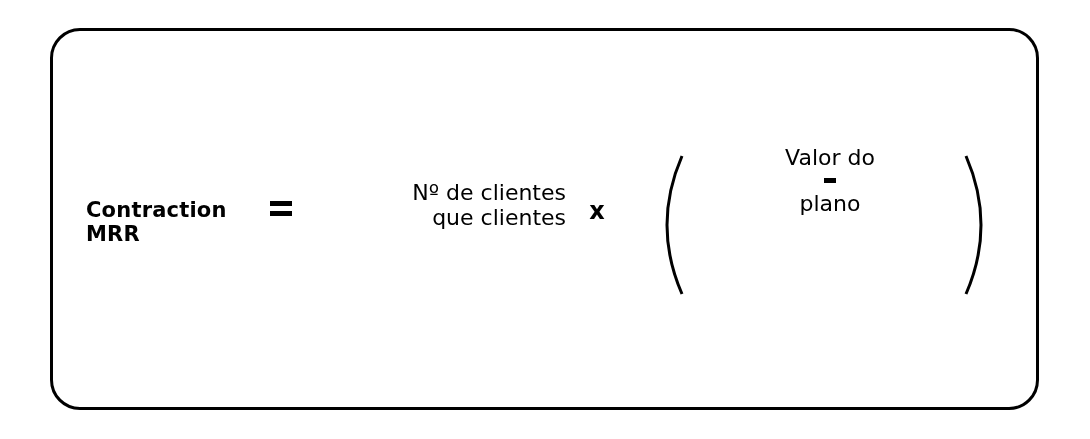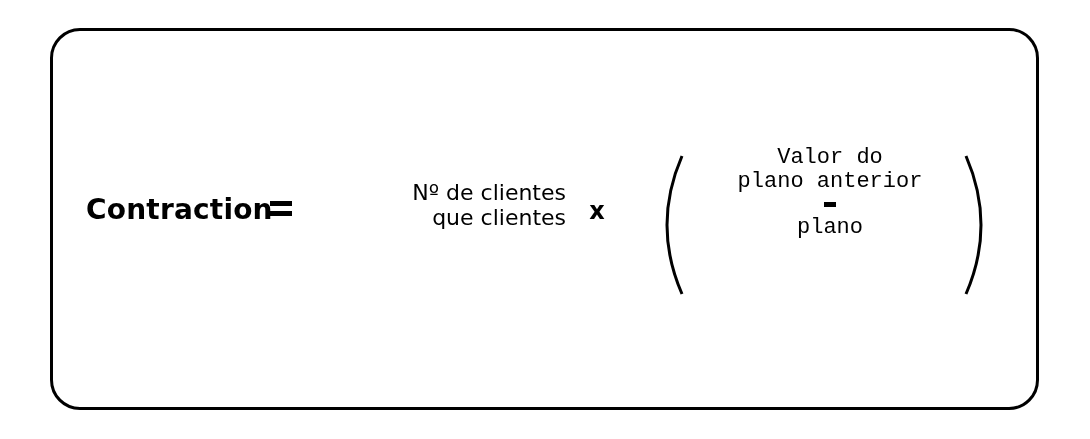--- a/index.html
+++ b/index.html
@@ -23,23 +23,22 @@
       height: 376px;
       border: 3px solid #000000;
       border-radius: 30px;
       background: #ffffff;
     }
     .lhs {
       position: absolute;
       left: 86px;
       top: 198px;
       width: 176px;
-      text-align: center;
       font-weight: bold;
-      font-size: 28px;
+      font-size: 21px;
       line-height: 24px;
       letter-spacing: 0.2px;
     }
     .equals {
       position: absolute;
       left: 270px;
       top: 199px;
       width: 26px;
       height: 20px;
     }
@@ -78,58 +77,57 @@
     .paren.left { left: 656px; }
     .paren.right { left: 962px; }
     .inner {
       position: absolute;
       left: 700px;
       top: 146px;
       width: 260px;
       text-align: center;
       font-size: 22px;
       line-height: 24px;
-      font-family: Liberation Mono, monospace;
     }
     .inner .line { display: block; }
     .minus {
       display: block;
       width: 12px;
       height: 5px;
       background: #000;
       margin: 8px auto 9px auto;
     }
   </style>
 </head>
 <body>
 
 <div class="frame"></div>
 
 <div class="lhs">
   <div>Contraction</div>
+  <div>MRR</div>
 </div>
 
 <div class="equals">
   <div class="bar" style="top:2px;"></div>
   <div class="bar" style="top:12px;"></div>
 </div>
 
 <div class="count">
   <div>Nº de clientes</div>
   <div>que clientes</div>
 </div>
 
 <div class="times">x</div>
 
 <svg class="paren left" viewBox="0 0 30 142">
   <path d="M26 2 Q-4 71 26 140" fill="none" stroke="#000" stroke-width="3" stroke-linecap="butt"></path>
 </svg>
 
 <div class="inner">
   <span class="line">Valor do</span>
-  <span class="line">plano anterior</span>
   <span class="minus"></span>
   <span class="line">plano</span>
 </div>
 
 <svg class="paren right" viewBox="0 0 30 142">
   <path d="M4 2 Q34 71 4 140" fill="none" stroke="#000" stroke-width="3" stroke-linecap="butt"></path>
 </svg>
 
 </body></html>

